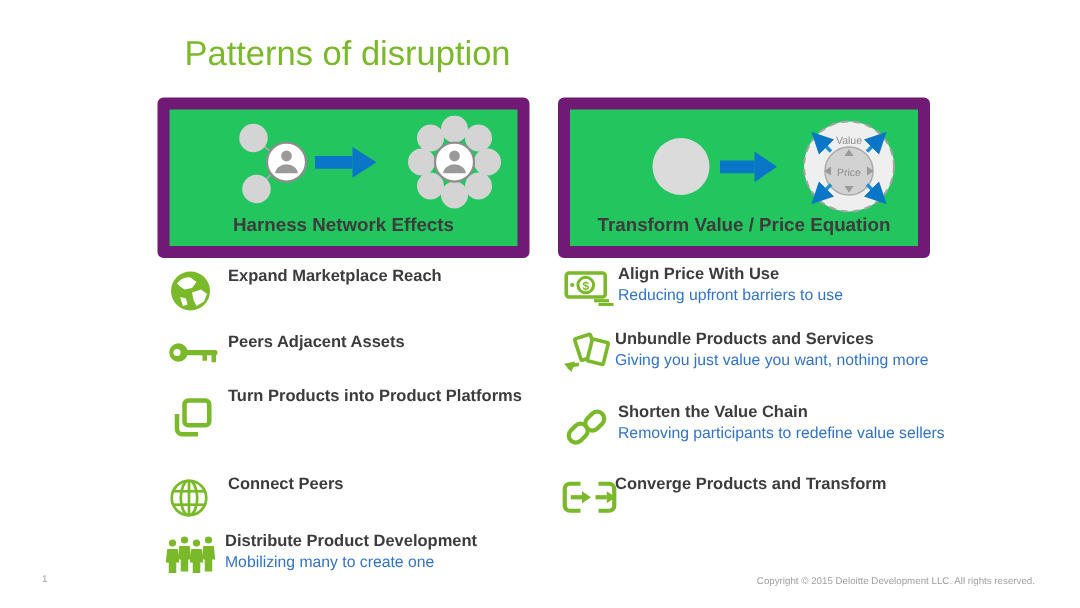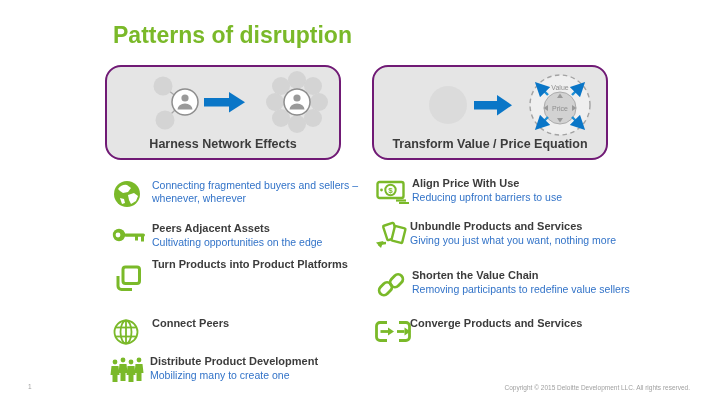--- a/index.html
+++ b/index.html
@@ -1,26 +1,26 @@
 <!DOCTYPE html>
 <html><head>
 <meta charset="utf-8">
 <style>
   html,body { margin:0; padding:0; }
   body {
     width:720px; height:405px; position:relative; background:#ffffff;
     font-family:"Liberation Sans", sans-serif; overflow:hidden;
   }
   .slide-title {
-    position:absolute; left:113px; top:22px; font-size:23px; font-weight:700;
+    position:absolute; left:123px; top:22px; font-size:23px; font-weight:400;
     color:#7ab929; letter-spacing:0px;
   }
   .pattern-box {
     position:absolute; top:65px; width:232px; height:91px;
-    border:2px solid #701a75; border-radius:16px; background:#e5e5e5;
+    border:8px solid #701a75; border-radius:4px; background:#22c55e;
   }
   .box-left  { left:105px; }
   .box-right { left:372px; }
   .box-label {
     position:absolute; left:0; right:0; bottom:7px; text-align:center;
     font-size:12.5px; font-weight:700; color:#3c3c3c;
   }
   .box-diagram { position:absolute; left:0; top:4px; }
   .row { position:absolute; }
   .row .icn { position:absolute; left:0; top:1px; }
@@ -125,35 +125,34 @@
 </div>
 
 <div class="row col-l" style="left:112px; top:178px;">
   <svg class="icn" width="30" height="30" viewBox="0 0 30 30">
     <circle cx="15" cy="15" r="13" fill="#7ab929"></circle>
     <path d="M6 10 q4 -5 9 -4 l4 3 -3 4 -5 1 -3 -2 z" fill="#ffffff"></path>
     <path d="M16 16 l6 -2 4 3 -2 5 -5 3 -2 -4 z" fill="#ffffff"></path>
     <path d="M8 19 l4 1 1 4 -3 1 z" fill="#ffffff"></path>
   </svg>
   <div class="txt">
-    <div class="item-sub">Connecting fragmented buyers and sellers – whenever, wherever</div>
+    <div class="item-title">Expand Marketplace Reach</div>
   </div>
 </div>
 
 <div class="row col-l" style="left:112px; top:222px;">
   <svg class="icn" style="top:4px" width="36" height="20" viewBox="0 0 36 20">
     <circle cx="7" cy="9" r="6.2" fill="#7ab929"></circle>
     <circle cx="6" cy="9" r="2.4" fill="#ffffff"></circle>
     <rect x="12" y="7.4" width="21" height="3.4" rx="1.7" fill="#7ab929"></rect>
     <rect x="23" y="10" width="3" height="4.5" fill="#7ab929"></rect>
     <rect x="29" y="10" width="3" height="5.5" fill="#7ab929"></rect>
   </svg>
   <div class="txt">
     <div class="item-title">Peers Adjacent Assets</div>
-    <div class="item-sub">Cultivating opportunities on the edge</div>
   </div>
 </div>
 
 <div class="row col-l" style="left:112px; top:258px;">
   <svg class="icn" style="top:6px" width="30" height="30" viewBox="0 0 30 30">
     <rect x="11" y="3" width="16.5" height="16.5" rx="2.5" fill="none" stroke="#7ab929" stroke-width="3"></rect>
     <path d="M6 12 v10 a3.5 3.5 0 0 0 3.5 3.5 H20" fill="none" stroke="#7ab929" stroke-width="3"></path>
   </svg>
   <div class="txt">
     <div class="item-title">Turn Products into Product Platforms</div>
@@ -213,21 +212,21 @@
   <svg class="icn" width="34" height="32" viewBox="0 0 34 32">
     <g fill="#ffffff" stroke="#7ab929" stroke-width="2.4">
       <rect x="11" y="3" width="11" height="15" rx="1" transform="rotate(-18 16.5 10.5)"></rect>
       <rect x="19" y="6" width="11" height="15" rx="1" transform="rotate(14 24.5 13.5)"></rect>
     </g>
     <path d="M12 22 q-5 0 -7 3" fill="none" stroke="#7ab929" stroke-width="2.4"></path>
     <polygon points="2,21.5 9.5,20 7,27" fill="#7ab929"></polygon>
   </svg>
   <div class="txt">
     <div class="item-title">Unbundle Products and Services</div>
-    <div class="item-sub">Giving you just what you want, nothing more</div>
+    <div class="item-sub">Giving you just value you want, nothing more</div>
   </div>
 </div>
 
 <div class="row col-r" style="left:376px; top:269px;">
   <svg class="icn" width="30" height="30" viewBox="0 0 30 30">
     <g fill="none" stroke="#7ab929" stroke-width="2.8">
       <rect x="2.5" y="14" width="14" height="9.5" rx="4.75" transform="rotate(-45 9.5 18.75)"></rect>
       <rect x="13.5" y="6" width="14" height="9.5" rx="4.75" transform="rotate(-45 20.5 10.75)"></rect>
     </g>
   </svg>
@@ -242,18 +241,18 @@
     <g fill="none" stroke="#7ab929" stroke-width="2.8">
       <path d="M13 2.5 H6 a3.5 3.5 0 0 0 -3.5 3.5 v11 a3.5 3.5 0 0 0 3.5 3.5 h7"></path>
       <path d="M25 2.5 h7 a3.5 3.5 0 0 1 3.5 3.5 v11 a3.5 3.5 0 0 1 -3.5 3.5 h-7"></path>
       <line x1="6.5" y1="11.5" x2="14" y2="11.5"></line>
       <line x1="23" y1="11.5" x2="30.5" y2="11.5"></line>
     </g>
     <polygon points="14,7.5 14,15.5 20,11.5" fill="#7ab929"></polygon>
     <polygon points="30.5,7.5 30.5,15.5 36.5,11.5" fill="#7ab929"></polygon>
   </svg>
   <div class="txt">
-    <div class="item-title">Converge Products and Services</div>
+    <div class="item-title">Converge Products and Transform</div>
   </div>
 </div>
 
 <div class="page-num">1</div>
 <div class="footer-copy">Copyright © 2015 Deloitte Development LLC. All rights reserved.</div>
 
 </body></html>

